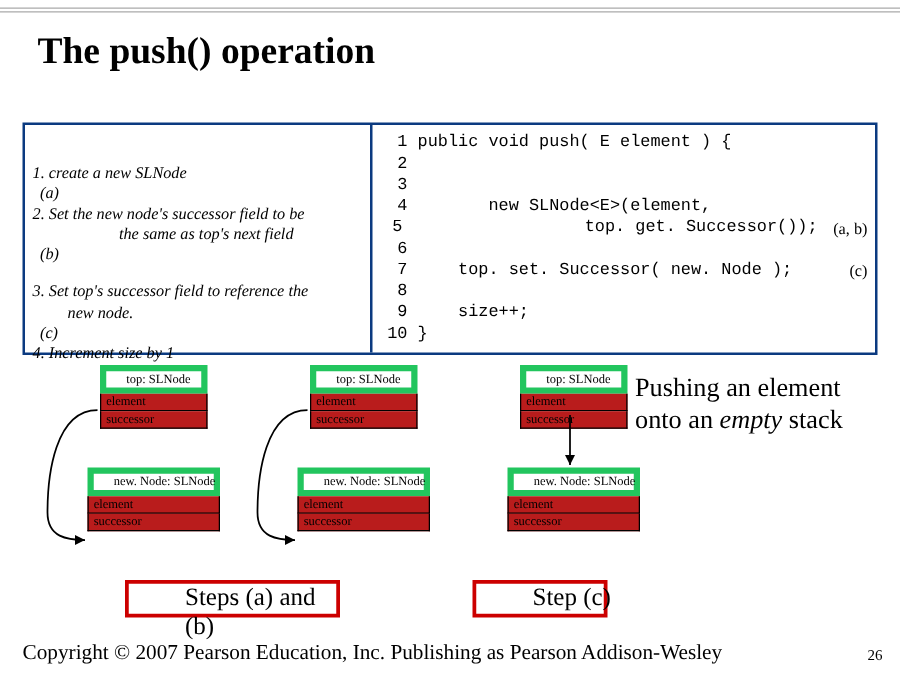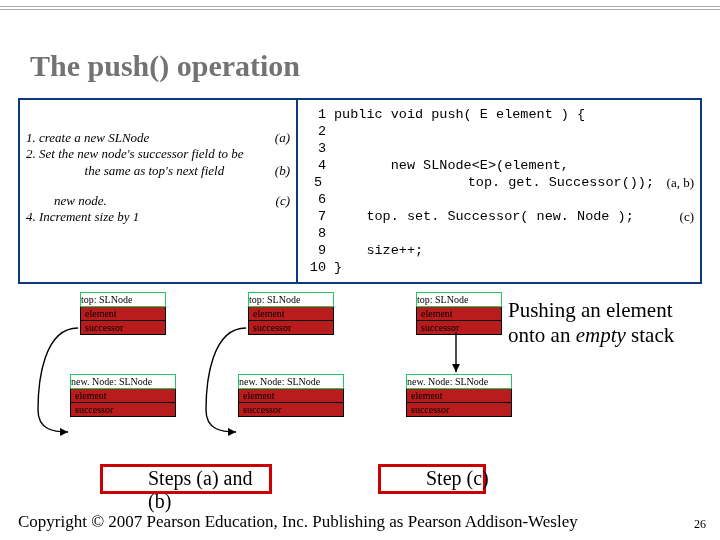--- a/index.html
+++ b/index.html
@@ -1,42 +1,42 @@
 <!DOCTYPE html>
 <html><head>
 <meta charset="utf-8">
 <style>
   * { box-sizing: border-box; margin: 0; padding: 0; }
   body { width: 720px; height: 540px; background: #fff; font-family: "Times New Roman", serif; position: relative; overflow: hidden; }
   .rule { position: absolute; left: 0; right: 0; border-top: 1px solid #aaa; }
   .rule.r1 { top: 6px; }
   .rule.r2 { top: 9px; }
-  .title { position: absolute; top: 24px; left: 30px; font-size: 30px; color: #737373; margin-top: 25px; }
+  .title { position: absolute; top: 24px; left: 30px; font-size: 30px; color: #000000; }
   .panel { position: absolute; top: 98px; left: 18px; width: 684px; height: 186px; border: 2px solid #0b3a80; background: #fff; }
   .divider { position: absolute; top: 0; bottom: 0; left: 276px; width: 0; border-left: 2px solid #0b3a80; }
   .steps { position: absolute; left: 6px; top: 30px; width: 264px; font-size: 13px; font-style: italic; line-height: 1.25; }
-  .step-row { display: flex; }
+  .step-row { display: flex; flex-direction: column; }
   .step-text { flex: 1; }
   .step-tag { padding-left: 6px; font-style: italic; }
   .indent { padding-left: 28px; }
   .indent2 { padding-left: 14px; text-align: center; }
   .gap { height: 14px; }
   .code-area { position: absolute; left: 282px; top: 6px; right: 6px; bottom: 6px; font-family: "Courier New", monospace; font-size: 13.5px; line-height: 17px; }
   .code-row { display: flex; white-space: pre; }
   .ln { width: 24px; text-align: right; color: #000; }
   .cl { flex: 1; padding-left: 8px; }
   .ann { width: 48px; text-align: right; font-family: "Times New Roman", serif; font-size: 13px; }
   .diagrams { position: absolute; top: 292px; left: 34px; width: 650px; height: 168px; display: flex; }
   .dcol { position: relative; }
   .dcol.a { width: 160px; }
   .dcol.b { width: 160px; }
   .dcol.c { width: 160px; }
   .spacer { width: 8px; }
   .node-box { position: absolute; background: #fff; }
-  .node-title { border: 1px solid #22c55e; font-size: 10px; padding: 1px 0; text-align: left; background: #fff; white-space: nowrap; }
+  .node-title { border: 5px solid #22c55e; font-size: 10px; padding: 1px 16px; text-align: left; background: #fff; white-space: nowrap; }
   .node-cell { border: 1px solid #000; border-top: none; font-size: 10px; padding: 1px 4px; background: #b91c1c; }
   .redbox { position: absolute; border: 3px solid #c00; background: transparent; }
   .caption { position: absolute; font-size: 20px; text-align: left; padding-left: 48px; }
   .side-caption { position: absolute; right: 14px; top: 298px; width: 198px; font-size: 21px; text-align: left; line-height: 1.2; }
   .footer { position: absolute; bottom: 8px; left: 18px; font-size: 17px; }
   .pagenum { position: absolute; bottom: 8px; right: 14px; font-size: 12px; }
   svg.arrow { position: absolute; overflow: visible; }
 </style>
 </head>
 <body>
@@ -55,20 +55,23 @@
       <div class="step-tag">(a)</div>
     </div>
     <div class="step-row">
       <div class="step-text">2. Set the new node's successor field to be</div>
     </div>
     <div class="step-row">
       <div class="step-text indent2">the same as top's next field</div>
       <div class="step-tag">(b)</div>
     </div>
     <div class="gap"></div>
+    <div class="step-row">
+      <div class="step-text">3. Set top's successor field to reference the</div>
+    </div>
     <div class="step-row">
       <div class="step-text indent">new node.</div>
       <div class="step-tag">(c)</div>
     </div>
     <div class="step-row">
       <div class="step-text">4. Increment size by 1</div>
     </div>
   </div>
 
   <div class="code-area">

